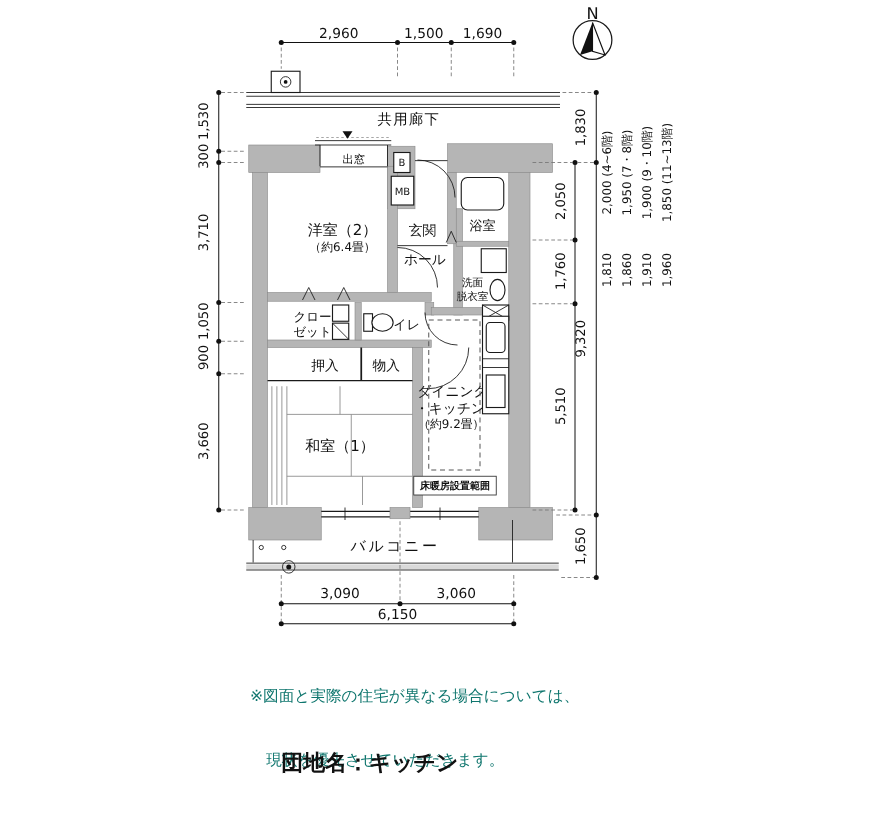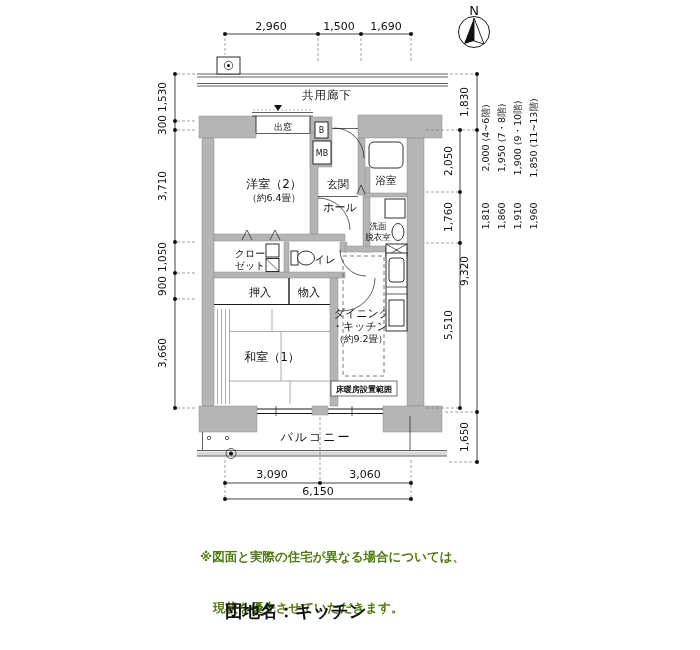--- a/index.html
+++ b/index.html
@@ -13,22 +13,22 @@
   .gray{stroke:#8a8a8a;stroke-width:0.7;fill:none;}
   .fixture{fill:#ffffff;stroke:#1a1a1a;stroke-width:0.9;}
   .dim{stroke:#111;stroke-width:0.8;fill:none;}
   .leader{stroke:#777;stroke-width:0.7;fill:none;stroke-dasharray:3 2;}
   .dot{fill:#111;}
   .rm{text-anchor:middle;}
   .dimtext{text-anchor:middle;font-size:11px;}
   .sidetext{text-anchor:middle;font-size:10.5px;}
   .flrtext{text-anchor:middle;font-size:9.5px;}
   .heat{stroke:#555;stroke-width:0.8;fill:none;stroke-dasharray:4 3;}
-  .notes{position:absolute;left:200px;top:514px;font-size:12.5px;font-weight:700;
-         color:#4d7c0f;line-height:17px;white-space:pre;}
+  .notes{position:absolute;left:200px;top:514px;font-size:12.5px;font-weight:400;
+         color:#0f766e;line-height:17px;white-space:pre;}
   .notes .l2{padding-left:13px;}
   .titleblock{position:absolute;left:225px;top:553px;font-size:17.5px;font-weight:600;
          color:#111;line-height:23.5px;white-space:pre;}
 </style>
 </head>
 <body>
 
 <div id="stage">
 <svg width="700" height="650" viewBox="0 0 700 650">
 

